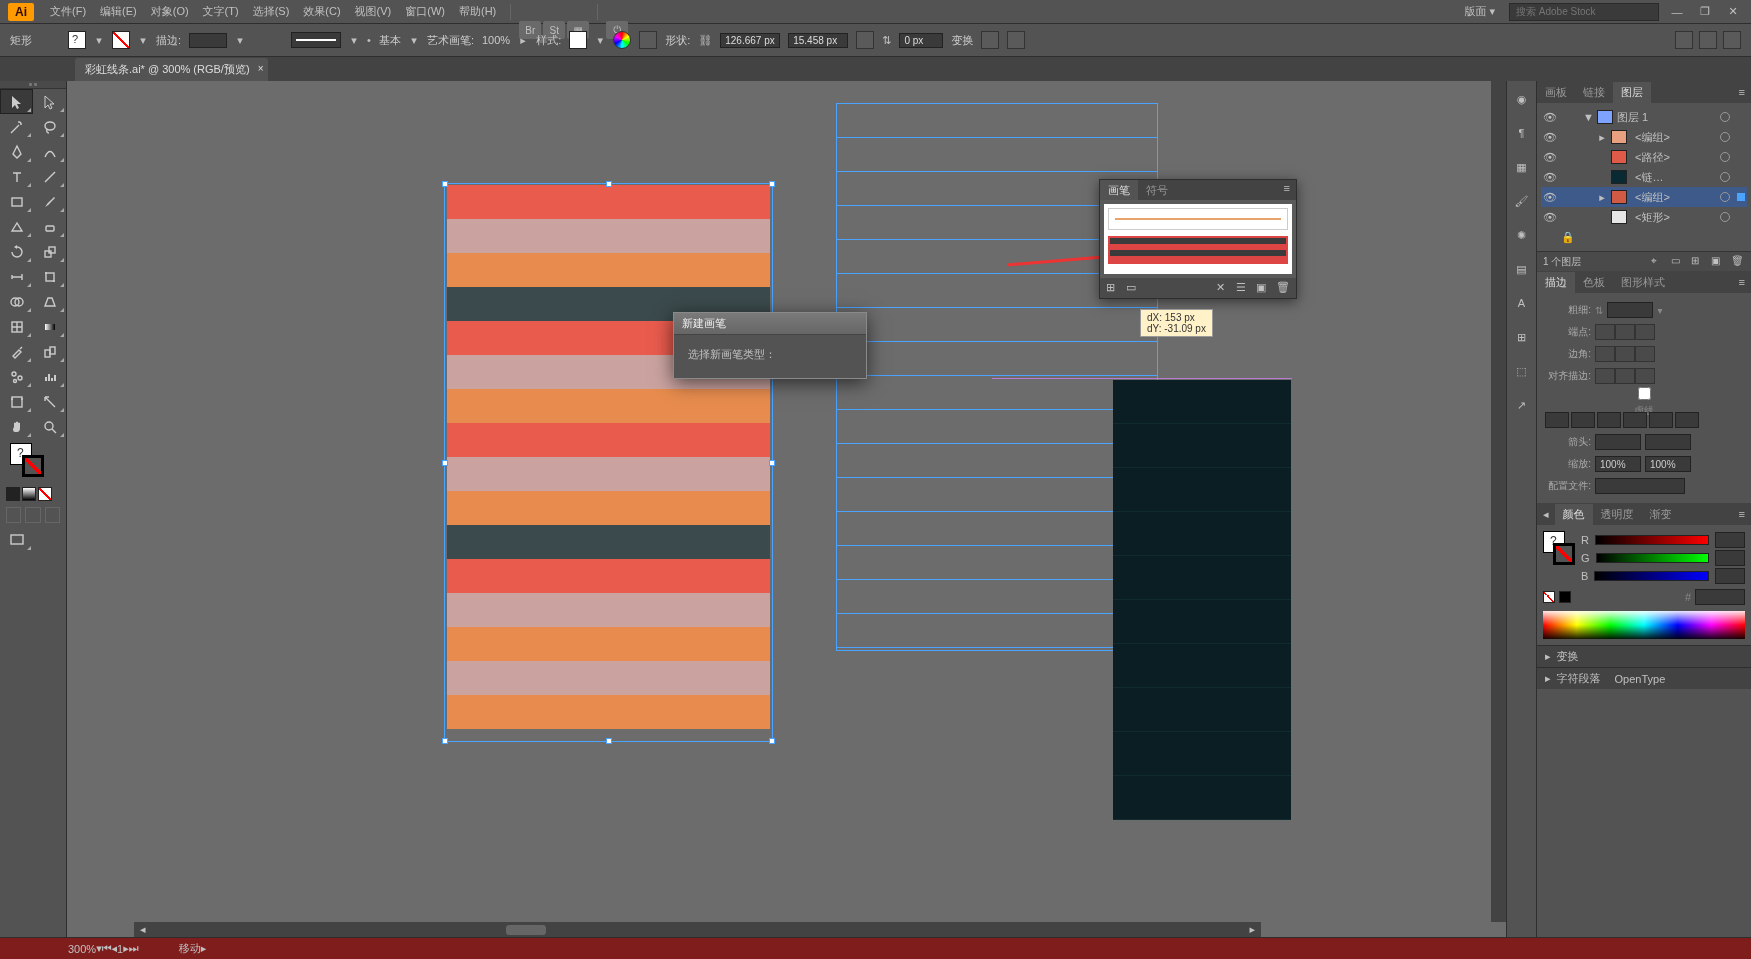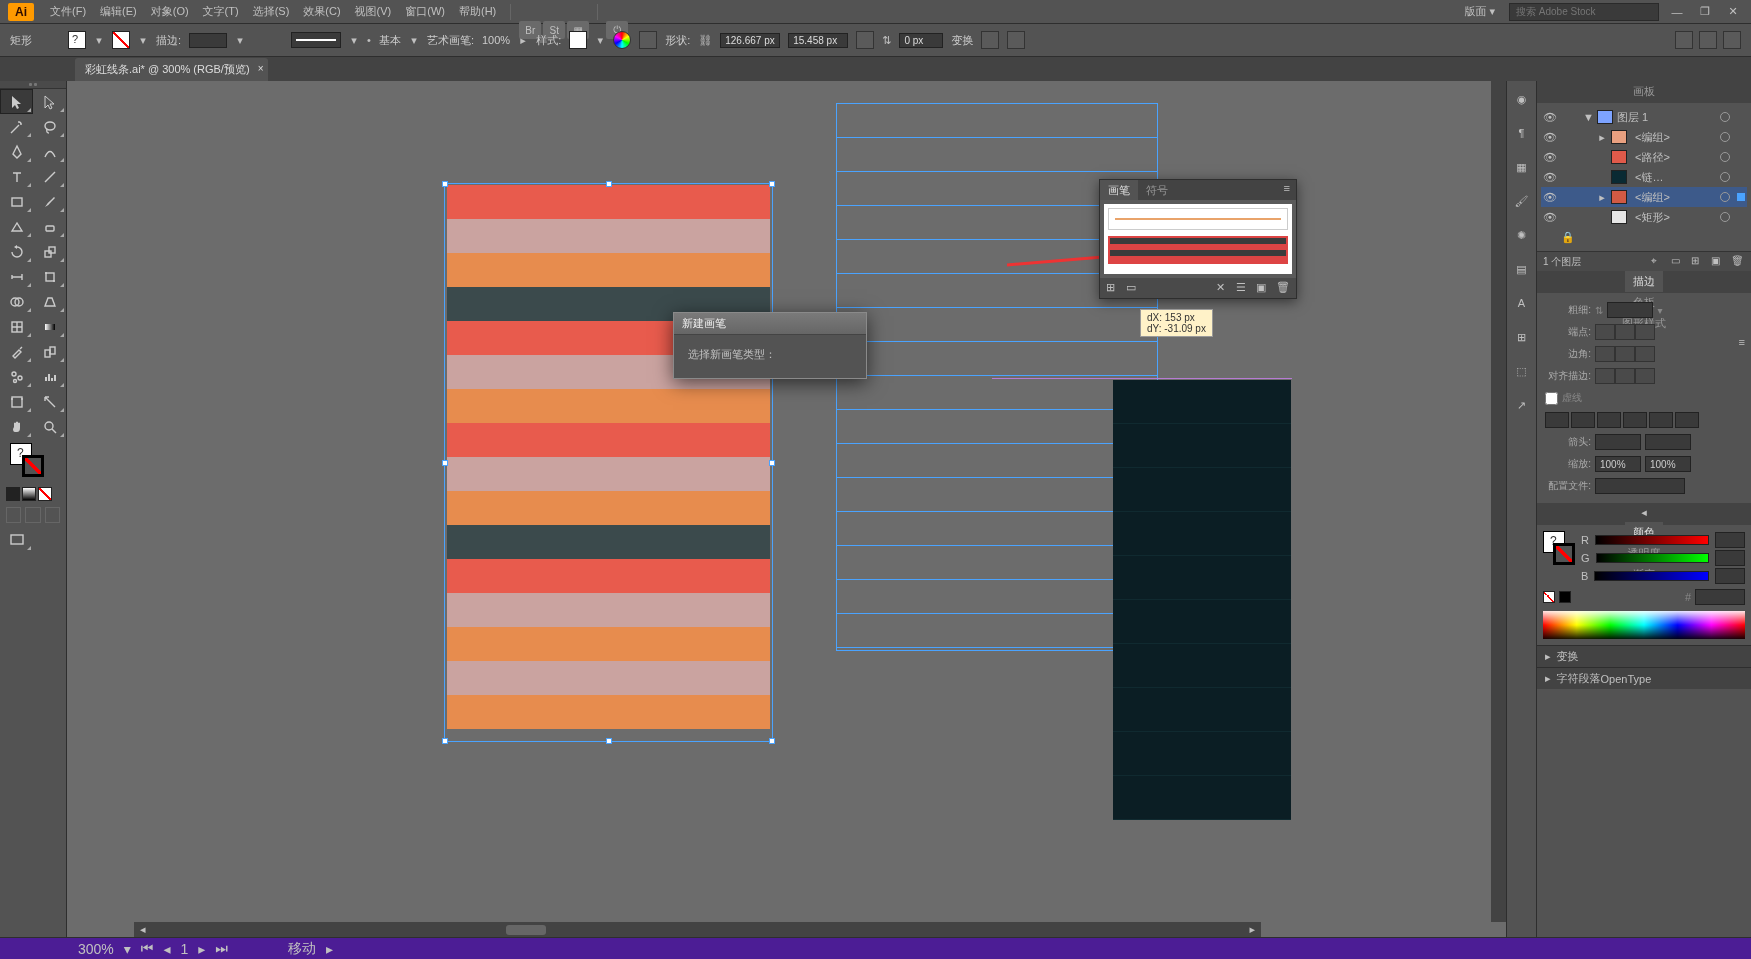--- a/index.html
+++ b/index.html
@@ -63,54 +63,54 @@
 .ghost-grid .row { height: 34px; border-bottom: 1px solid #4aa3ff; }
 .dark-block { position: absolute; left: 1046px; top: 299px; width: 178px; height: 440px; background: #0b1e24; }
 .dark-block .r { height: 44px; border-bottom: 1px solid #102a30; }
 
 
 .right-dock { width: 30px; background: #535353; border-left: 1px solid #2e2e2e; display: flex; flex-direction: column; align-items: center; padding-top: 8px; gap: 14px; }
 .right-dock .dbtn { width: 20px; height: 20px; display:flex;align-items:center;justify-content:center; }
 
 
 .panels { width: 215px; background: #535353; border-left: 1px solid #2e2e2e; display: flex; flex-direction: column; overflow: hidden; }
-.panel-tabs { display: flex; background: #434343; height: 22px; align-items: center; flex-direction: column; }
+.panel-tabs { display: flex; background: #434343; height: 22px; align-items: center; }
 .ptab { padding: 3px 8px; color: #999; }
 .ptab.active { background: #535353; color: #ddd; }
 .panel-body { padding: 4px; background: #535353; }
 .layer-row { display: flex; align-items: center; height: 20px; gap: 4px; padding: 0 2px; }
 .layer-row .eye { width: 14px; text-align: center; }
 .layer-row .lock { width: 14px; }
 .layer-row .indent { display:inline-block; }
 .layer-thumb { width: 16px; height: 14px; border: 1px solid #222; background: #888; }
 .layer-row .targ { margin-left: auto; width: 10px; height: 10px; border: 1px solid #999; border-radius: 50%; }
 .layer-row.sel { background: #3d5a8a; }
 .layer-row .sq { width:8px; height:8px; margin-left:3px; }
 .panel-footer { height: 20px; background: #4a4a4a; border-top: 1px solid #333; display: flex; align-items: center; padding: 0 6px; gap: 6px; font-size:10px;}
 .panel-footer .ico { width: 14px; height: 14px; }
 
 .stroke-panel { padding: 6px 8px; font-size: 10px; color: #888; }
 .stroke-panel .row { display: flex; align-items: center; height: 22px; gap: 4px; }
 .stroke-panel .lbl { width: 46px; text-align: right; color: #aaa; }
 .mini-input { width: 46px; height: 16px; background: #3a3a3a; border: 1px solid #222; color: #ccc; padding: 0 4px; font-size: 10px; }
 .btn3 { display: flex; }
 .btn3 .b { width: 20px; height: 16px; background: #4a4a4a; border: 1px solid #333; }
-.dash-chk { display:flex; align-items:center; gap:4px; }
+.dash-chk { display:flex; align-items:center; gap:4px;flex-direction:column; }
 
 .color-panel { padding: 6px; }
 .color-panel .slider-row { display: flex; align-items: center; gap: 6px; height: 18px; }
 .color-panel .slider { flex: 1; height: 10px; background: linear-gradient(to right,#000,#fff); border: 1px solid #222; }
 .spectrum { height: 28px; margin-top: 6px; background: linear-gradient(to right, red, yellow, lime, cyan, blue, magenta, red); position: relative; }
 .spectrum::after { content:""; position:absolute; inset:0; background: linear-gradient(to bottom, rgba(255,255,255,0.9), transparent 50%, rgba(0,0,0,0.9)); }
 
 .accordion-head { height: 22px; background: #434343; display: flex; align-items: center; padding: 0 8px; border-top: 1px solid #2e2e2e; }
 .accordion-head .chev { margin-right: 6px; }
 
 
-.statusbar { position: absolute; bottom: 0; left: 0; right: 0; height: 22px; background: #4c1d95; border-top: 1px solid #2e2e2e; display: flex; align-items: center; padding: 0 8px; gap: 10px; font-size: 14px; }
+.statusbar { position: absolute; bottom: 0; left: 0; right: 0; height: 22px; background: #7f1d1d; border-top: 1px solid #2e2e2e; display: flex; align-items: center; padding: 0 8px; font-size: 11px; }
 
 
 .dialog { position: absolute; left: 606px; top: 231px; width: 194px; background: #5b5b5b; border: 1px solid #8a8a8a; box-shadow: 0 4px 18px rgba(0,0,0,0.6); }
 .dialog .titlebar { height: 22px; background: linear-gradient(#7a7a7a,#666); padding: 3px 8px; font-size: 11px; color: #eee; border-bottom: 1px solid #444; }
 .dialog .content { padding: 12px 14px 8px; background: #535353; }
 .dialog .prompt { margin-bottom: 8px; }
 .dialog .opt { display: flex; align-items: center; gap: 6px; padding: 3px 0; }
 .dialog .opt.disabled { color: #7a7a7a; }
 .dialog .opt input { accent-color: #4aa3ff; }
 .dialog .buttons { display: flex; gap: 10px; justify-content: center; padding: 12px 0 10px; background: #535353;}
@@ -945,21 +945,21 @@
     </div>
 
     <div class="accordion-head">
         <span class="chev">▸</span>
         <span>变换</span>
       </div>
     <div class="accordion-head">
         <span class="chev">▸</span>
         <span>字符</span>
         <span style="">段落</span>
-        <span style="">OpenType</span>
+        <span style="margin-left:14px">OpenType</span>
       </div>
   </div>
 </div>
 
 <div class="statusbar">
   <span style="width:60px"></span>
   <span>300%</span>
     <span>▾</span>
   <span>⏮</span>
   <span>◂</span>

